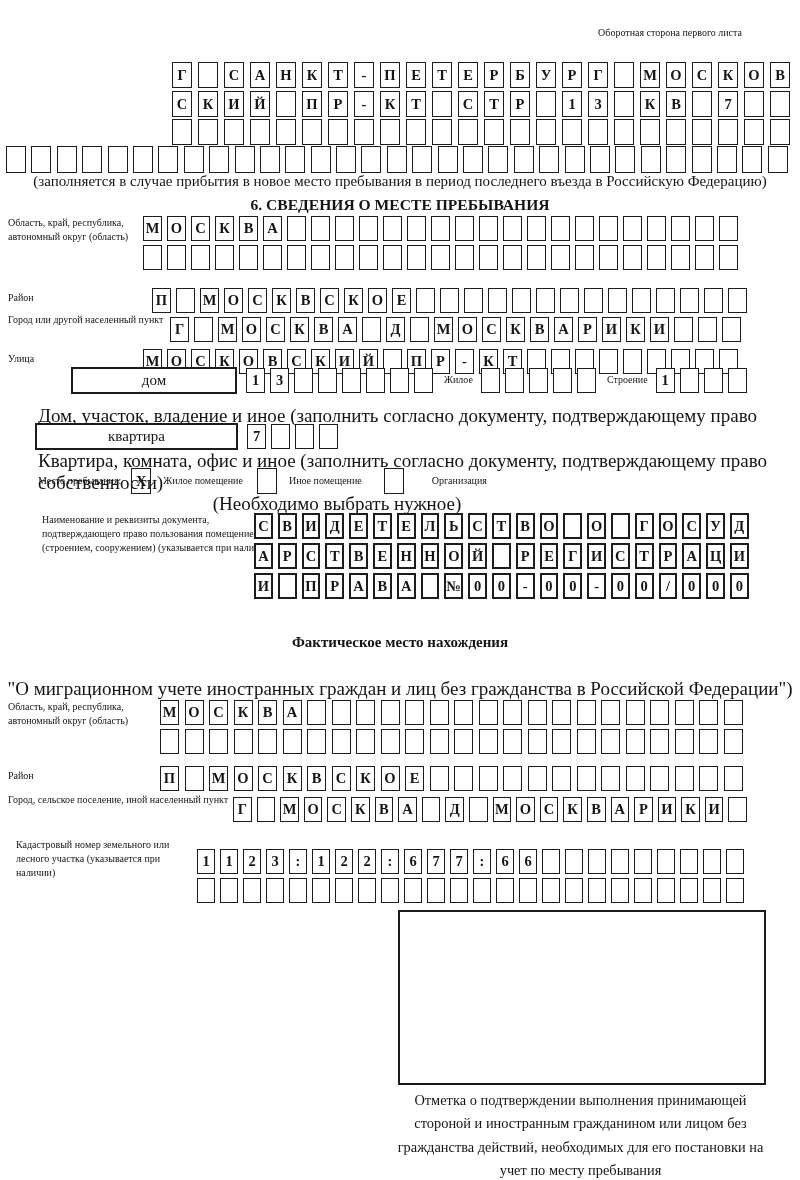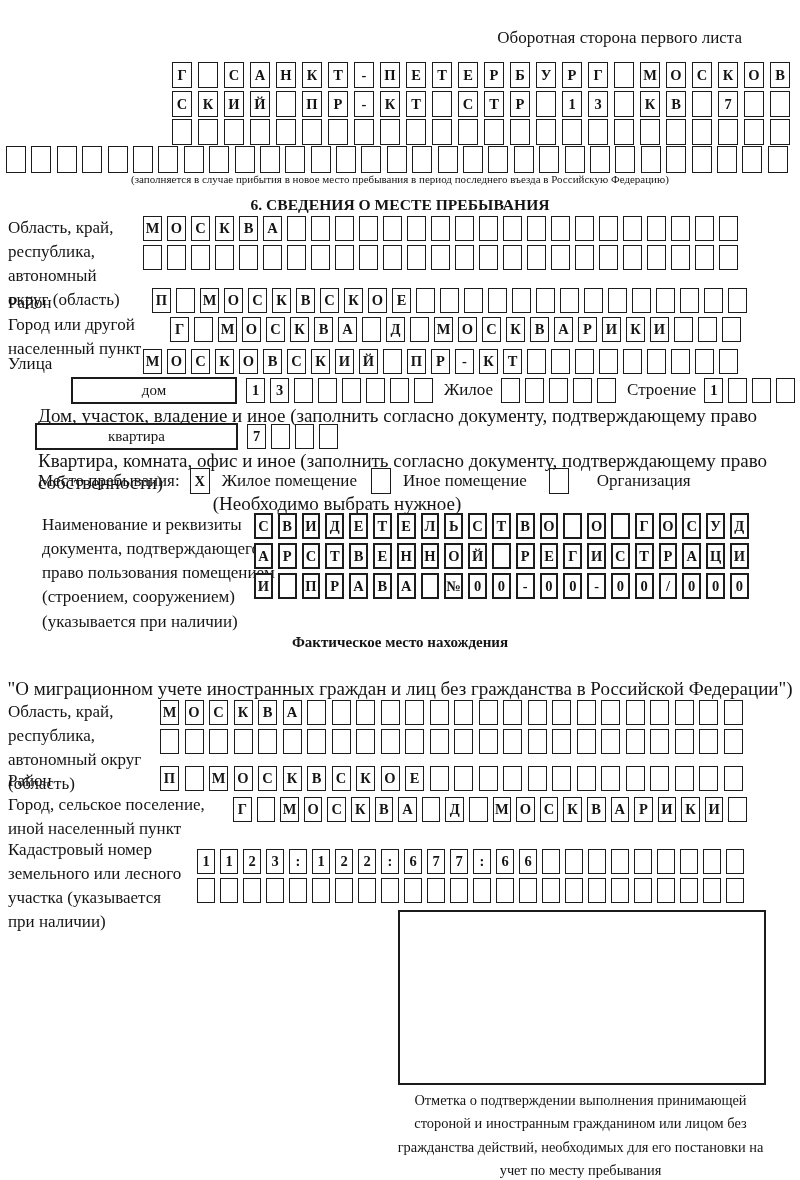--- a/index.html
+++ b/index.html
@@ -1,21 +1,21 @@
 <!DOCTYPE html>
 <html><head>
 <meta charset="utf-8">
 <style>
   html,body{margin:0;padding:0;background:#fff;}
   .page{position:relative;width:800px;height:1180px;background:#fff;color:#141414;
         font-family:"Liberation Serif","DejaVu Serif",serif;overflow:hidden;}
   .abs{position:absolute;}
-  .lbl{font-size:17px;line-height:1.42;}
+  .lbl{font-size:10px;line-height:1.42;}
   .cap{font-size:19px;}
-  .note{font-size:11px;}
+  .note{font-size:15px;}
   .ttl{font-weight:bold;font-size:15.6px;}
   .center{text-align:center;width:100%;}
   .cells{display:flex;gap:6px;}
   .cell{width:20px;height:26px;border:1.7px solid #1c1c1c;box-sizing:border-box;
         display:flex;align-items:center;justify-content:center;
         font-size:14.5px;font-weight:600;background:#fff;}
   .cells.p24{gap:5px}  .cells.p24 .cell{width:19px;height:25px;}
   .cells.pdoc{gap:5px} .cells.pdoc .cell{width:18.8px;height:26px;border-width:2.2px;}
   .cells.pkad{gap:5px} .cells.pkad .cell{width:18px;height:25px;}
   .cells.pf{gap:5.5px} .cells.pf .cell{width:19px;height:25px;}
@@ -285,21 +285,21 @@
       <div class="cell"></div>
       <div class="cell"></div>
       <div class="cell"></div>
       <div class="cell"></div>
       <div class="cell"></div>
       <div class="cell"></div>
       <div class="cell"></div>
       <div class="cell"></div>
     </div>
 
-  <div class="abs inline" style="top:377px;left:35px;padding-left:36px;">
+  <div class="abs inline" style="top:367px;left:35px;padding-left:36px;">
     <div class="fieldrect" style="width:166px;">дом</div>
     <div class="cells p24" style="margin-left:9px;">
         <div class="cell">1</div>
         <div class="cell">3</div>
         <div class="cell"></div>
         <div class="cell"></div>
         <div class="cell"></div>
         <div class="cell"></div>
         <div class="cell"></div>
         <div class="cell"></div>
@@ -519,21 +519,21 @@
       <div class="cell">К</div>
       <div class="cell">В</div>
       <div class="cell">А</div>
       <div class="cell">Р</div>
       <div class="cell">И</div>
       <div class="cell">К</div>
       <div class="cell">И</div>
       <div class="cell"></div>
     </div>
 
-  <div class="abs lbl" style="top:838px;left:8px;width:180px;">Кадастровый номер земельного или лесного участка (указывается при наличии)</div>
+  <div class="abs lbl" style="top:838px;left:16px;width:180px;">Кадастровый номер земельного или лесного участка (указывается при наличии)</div>
   <div class="abs cells pkad" style="top:849px;left:197px;">
       <div class="cell">1</div>
       <div class="cell">1</div>
       <div class="cell">2</div>
       <div class="cell">3</div>
       <div class="cell">:</div>
       <div class="cell">1</div>
       <div class="cell">2</div>
       <div class="cell">2</div>
       <div class="cell">:</div>

